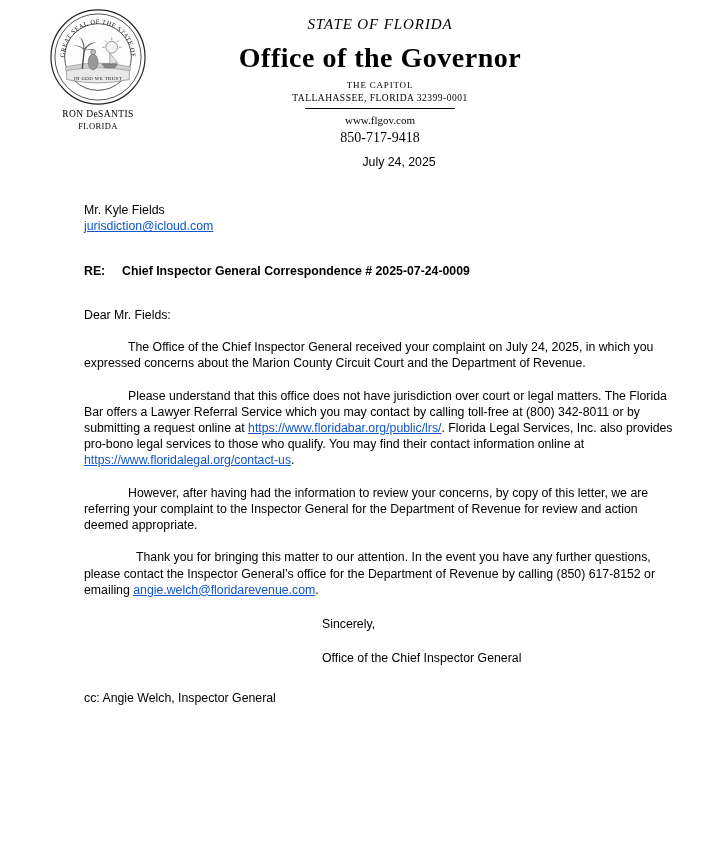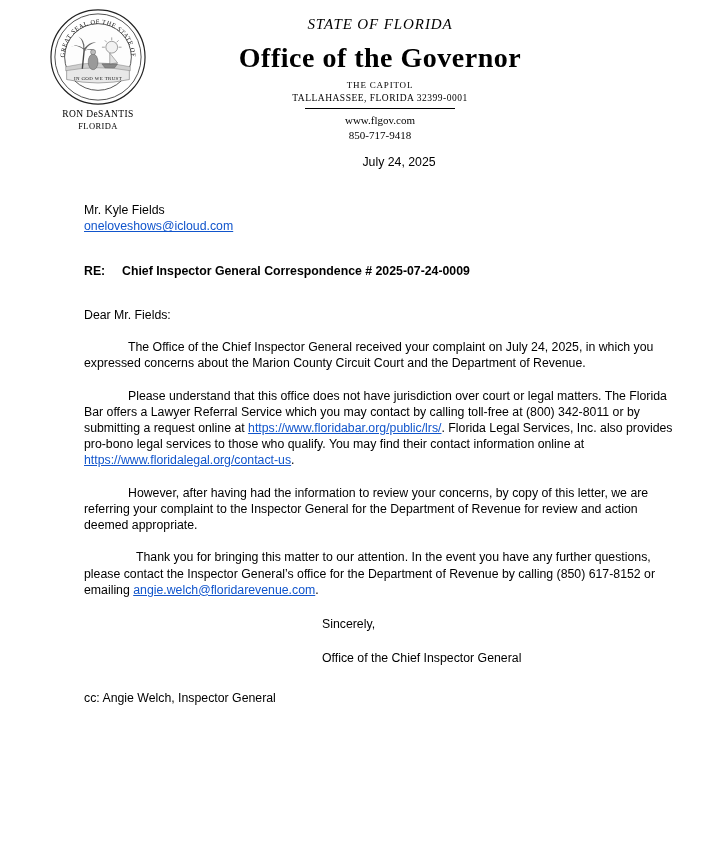--- a/index.html
+++ b/index.html
@@ -88,21 +88,21 @@
     width: 150px;
     height: 1px;
     background: #000;
     margin: 5px auto 4px auto;
   }
   .web-line {
     font-size: 11px;
     line-height: 1.4;
   }
   .phone-line {
-    font-size: 11px;
+    font-size: 14px;
     line-height: 1.4;
   }
 
   
   .content {
     padding: 0 36px 0 84px;
     font-size: 12.3px;
     line-height: 1.32;
   }
   .date {
@@ -212,21 +212,21 @@
       <div class="phone-line">850-717-9418</div>
     </div>
   </div>
 
   <div class="content">
 
     <div class="date">July 24, 2025</div>
 
     <div class="recipient">
       <div class="recipient-name">Mr. Kyle Fields</div>
-      <a class="email-link" href="#">oneloveshows@icloud.com</a>
+      <a class="email-link" href="#">jurisdiction@icloud.com</a>
     </div>
 
     <div class="re-line">
       <span class="re-label">RE:</span><span>Chief Inspector General Correspondence # 2025-07-24-0009</span>
     </div>
 
     <div class="salutation">Dear Mr. Fields:</div>
 
     <p class="para">The Office of the Chief Inspector General received your complaint on July 24, 2025, in which you expressed concerns about the Marion County Circuit Court and the Department of Revenue.</p>
 

